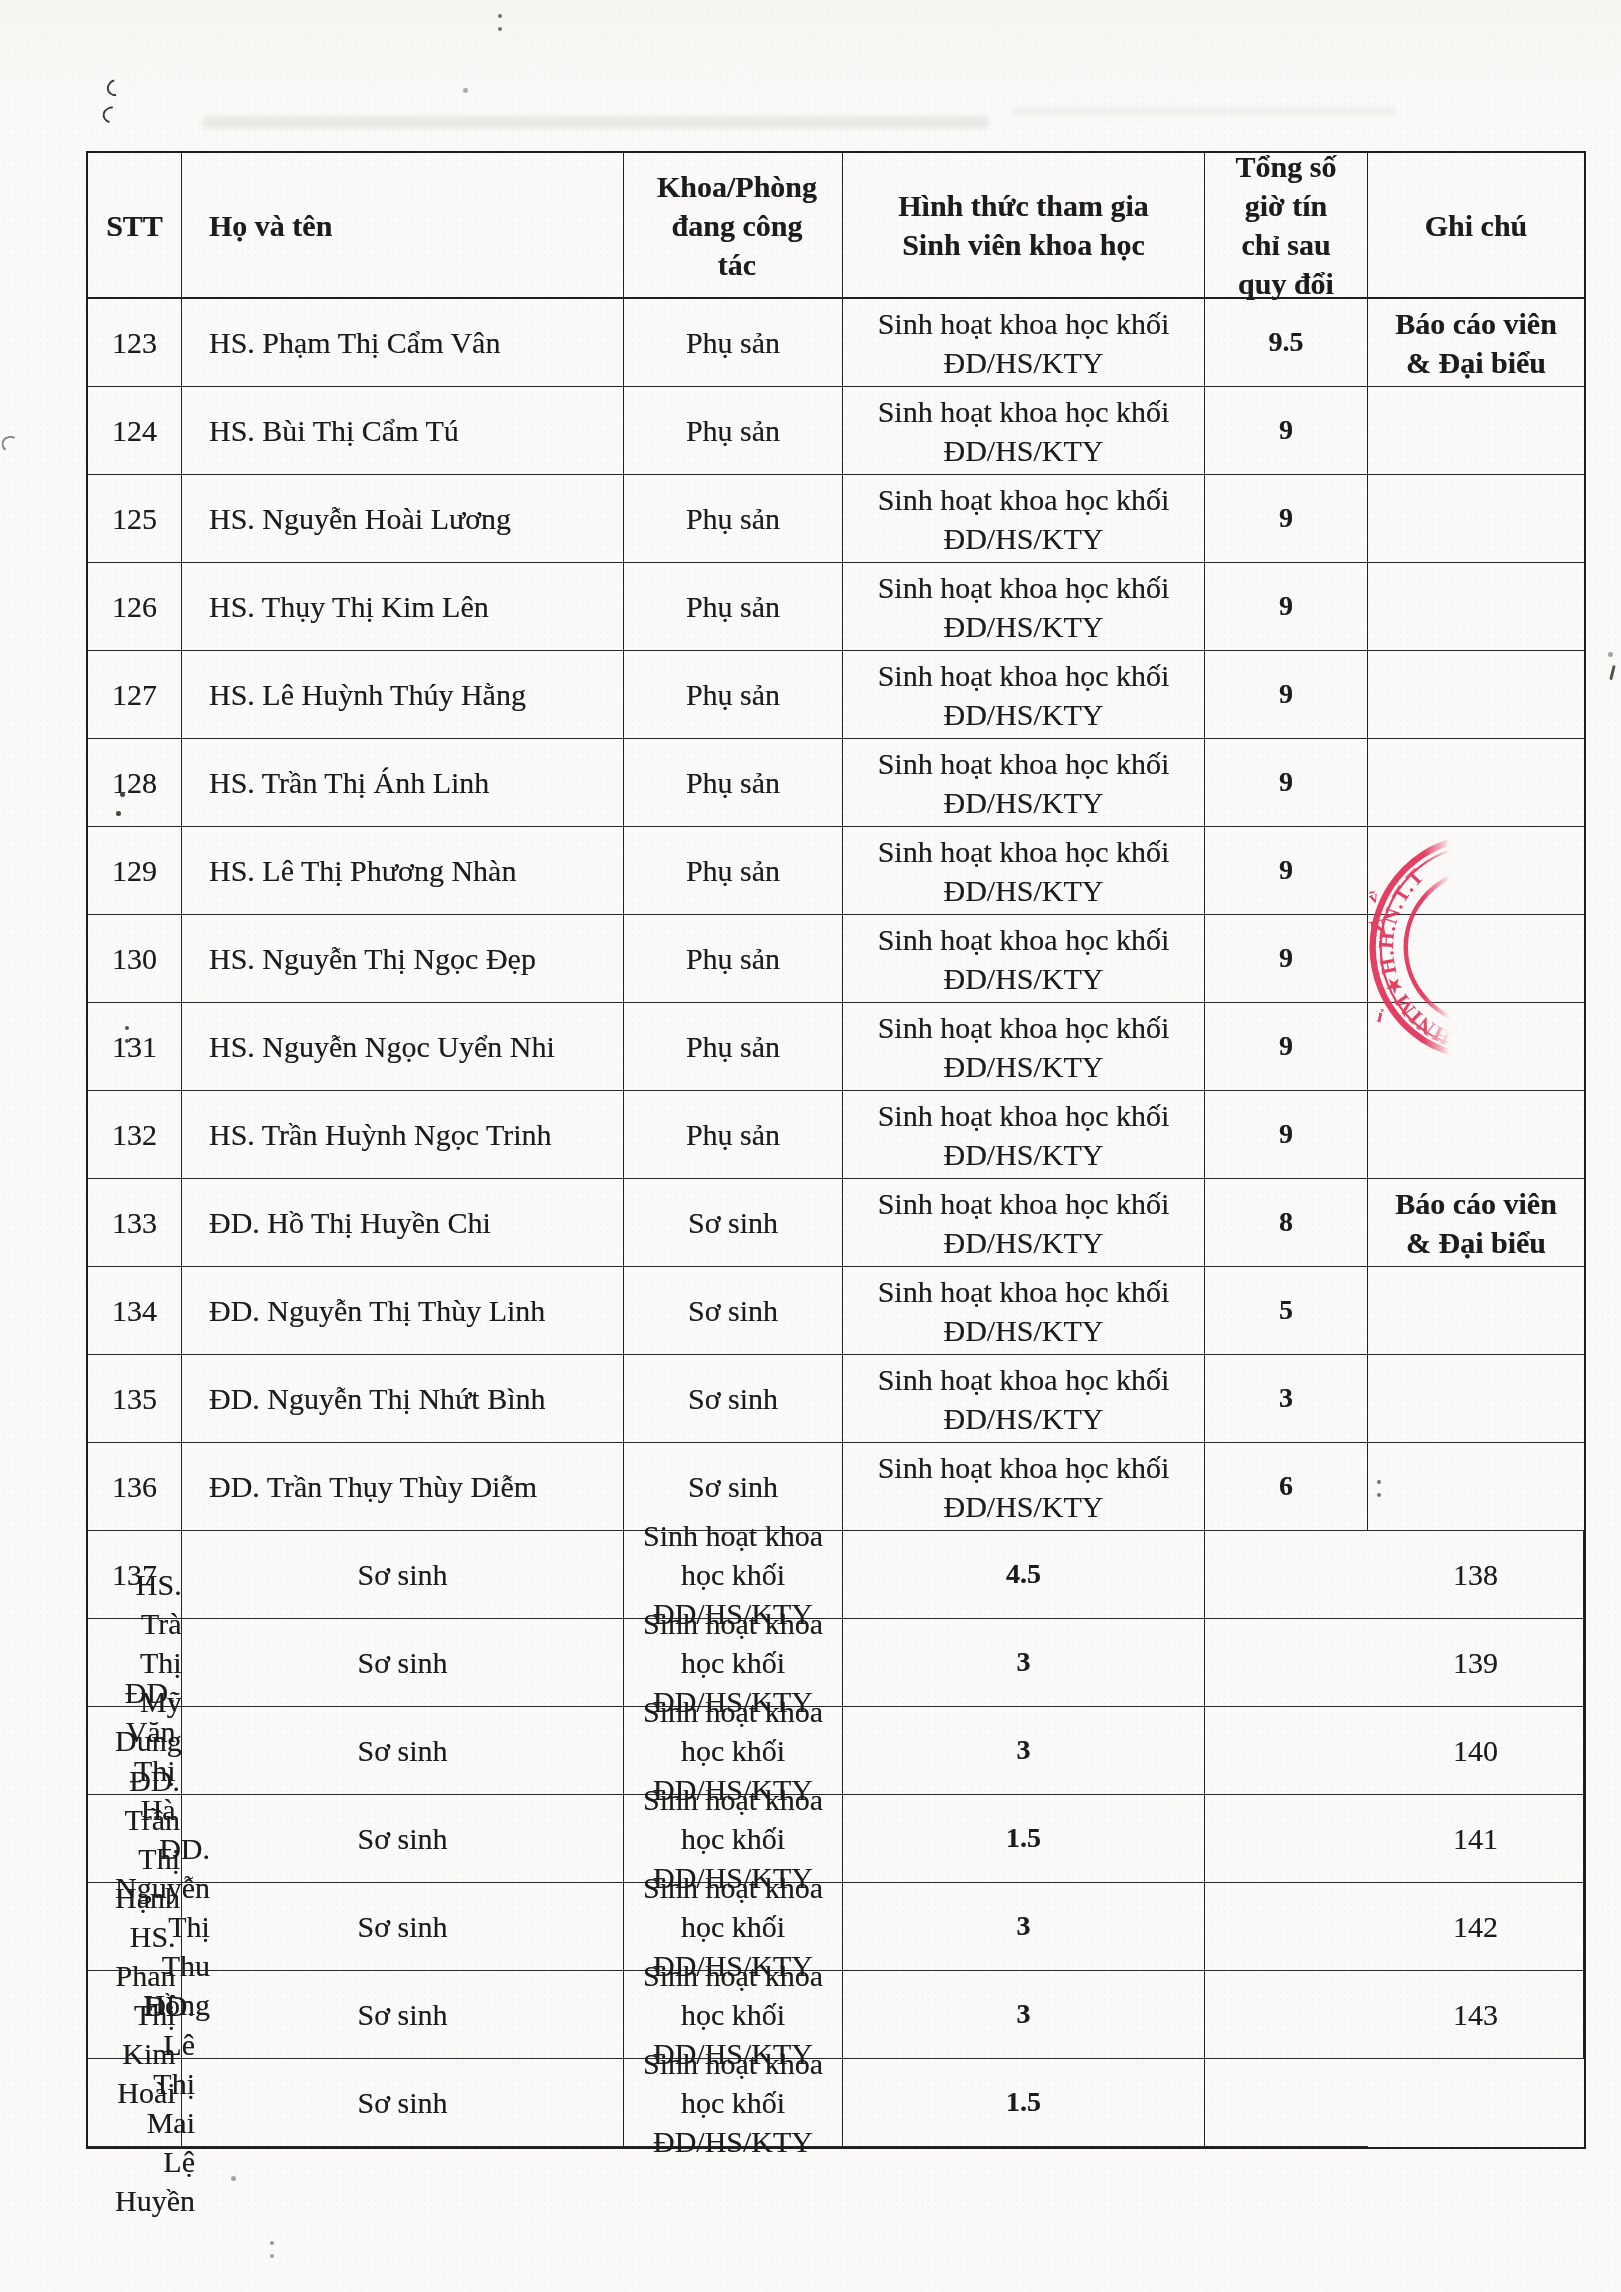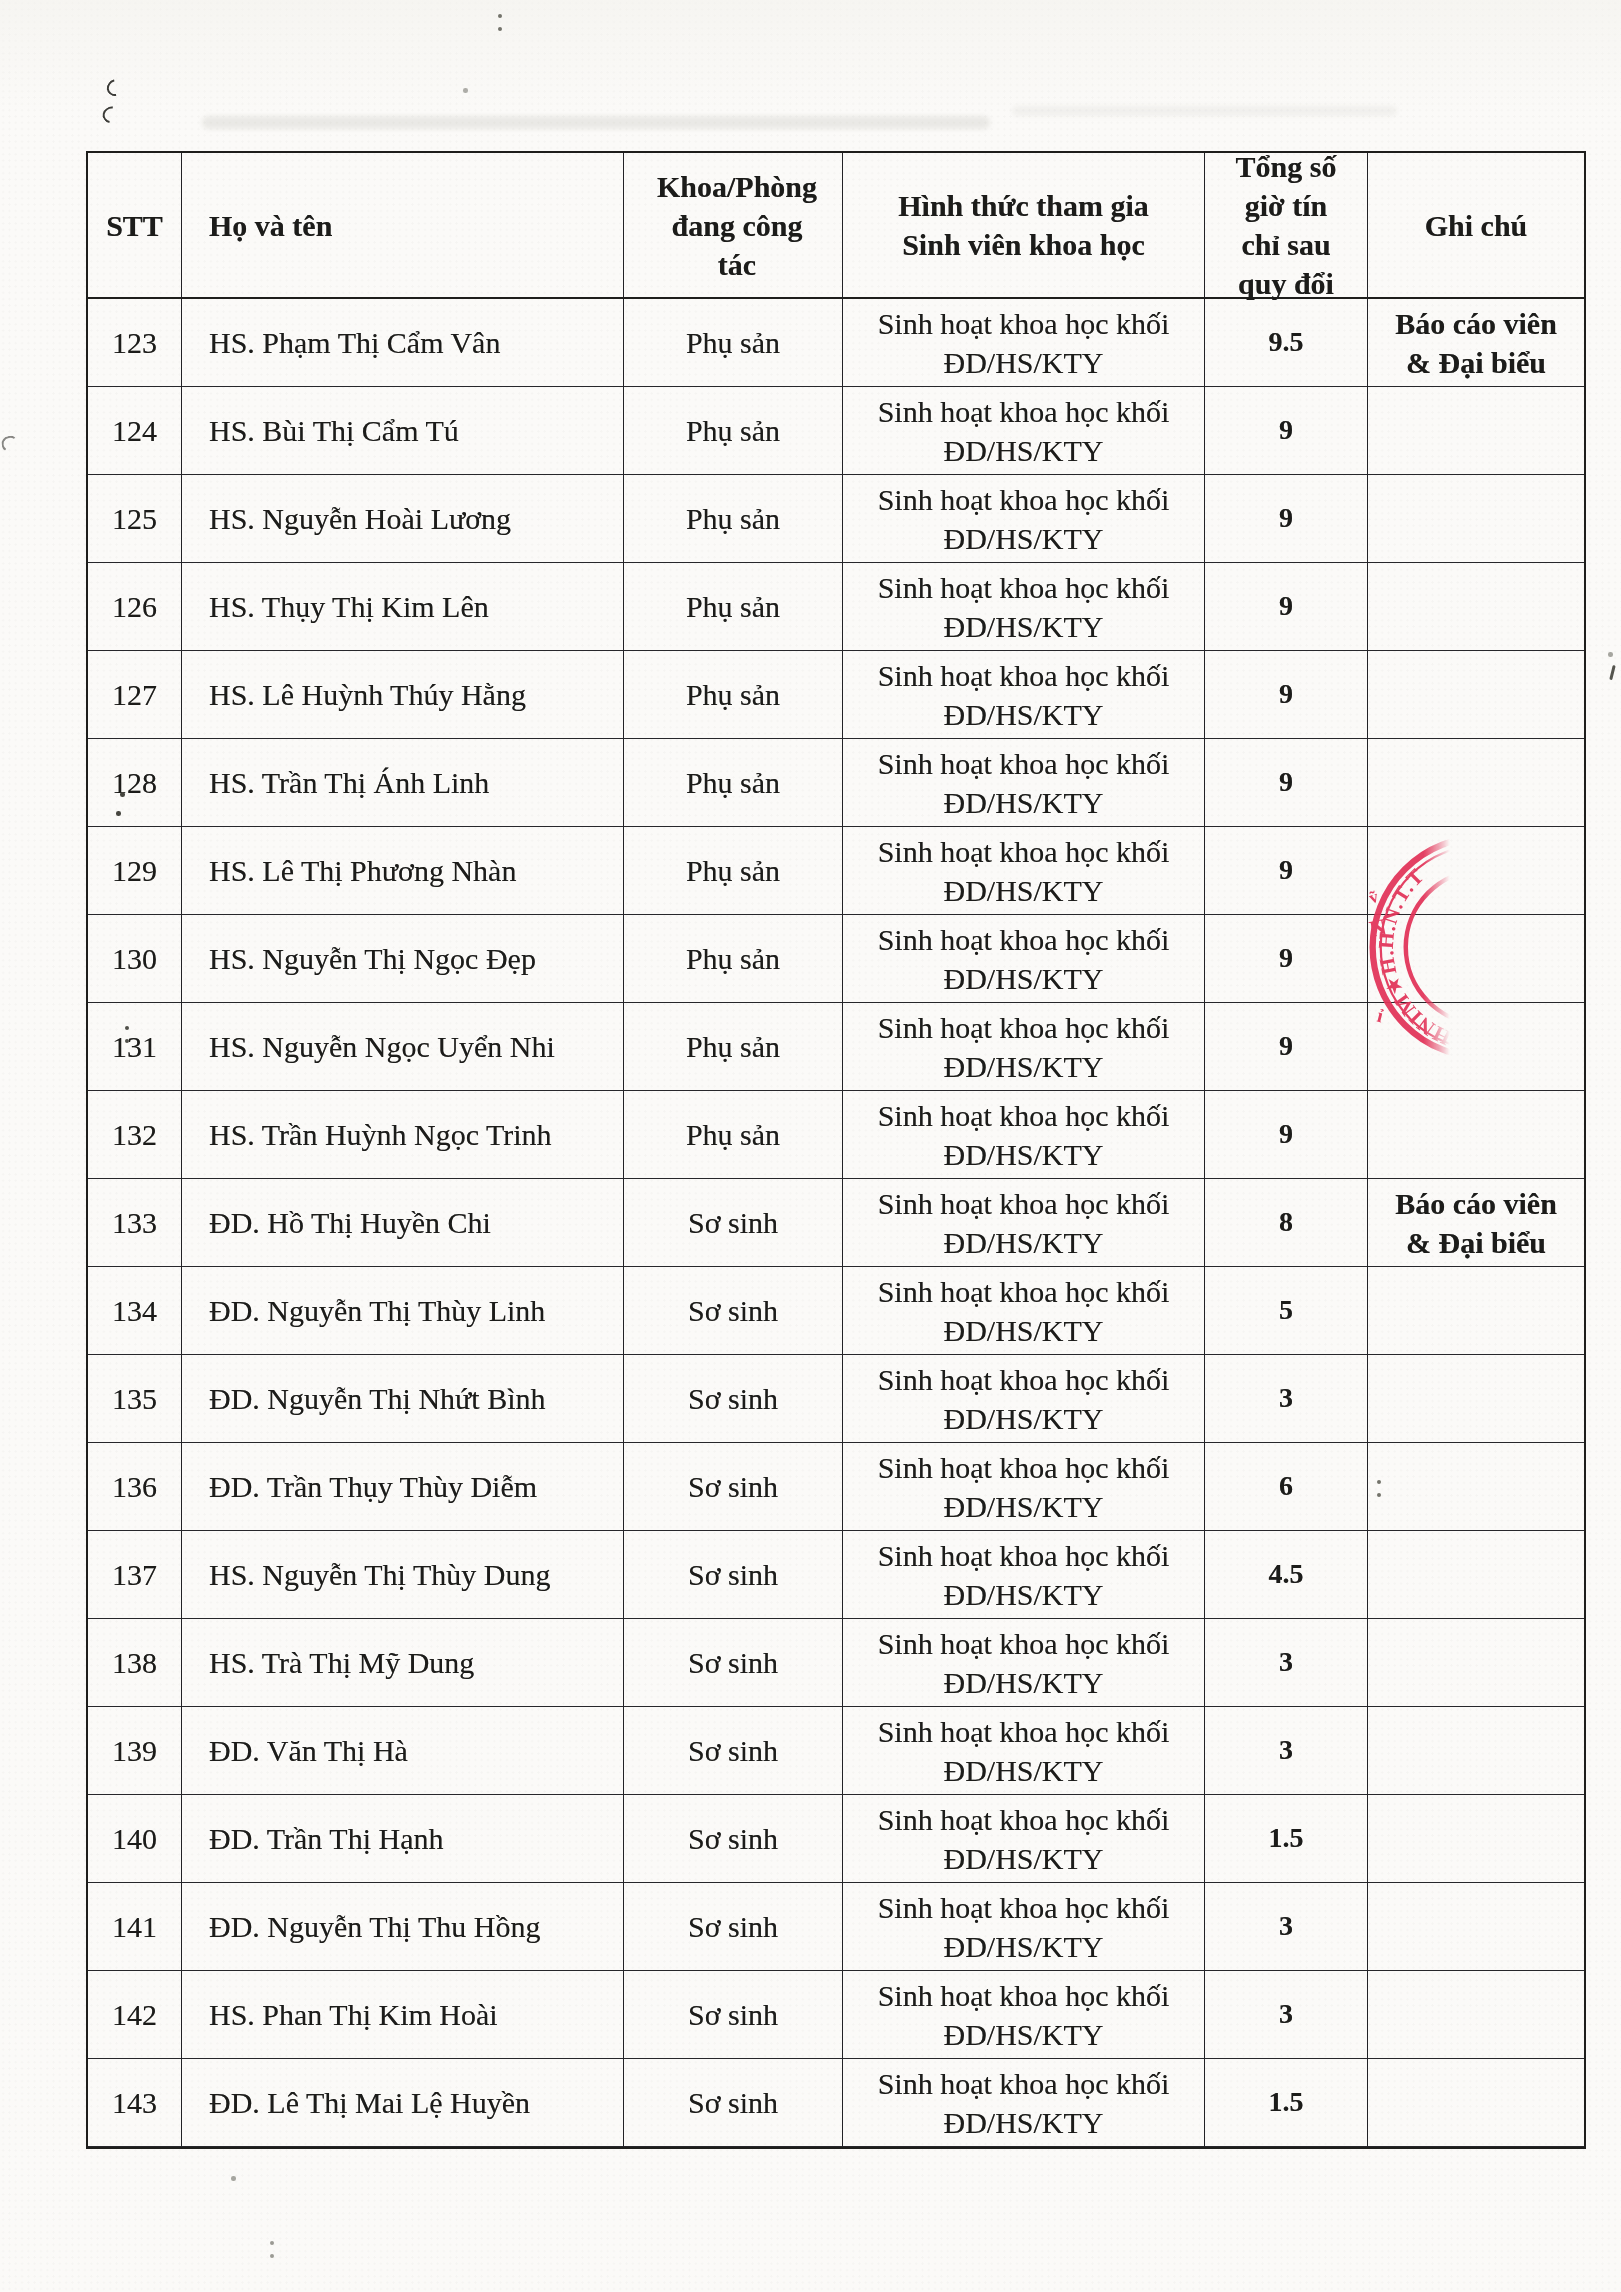--- a/index.html
+++ b/index.html
@@ -239,21 +239,20 @@
   <div class="cell c3">Sơ sinh</div>
   <div class="cell c4">
     <span class="actwrap">Sinh hoạt khoa học khối ĐD/HS/KTY</span>
   </div>
   <div class="cell c5 hours">6</div>
   <div class="cell c6">
     <span class="notewrap"></span>
   </div>
 
   <div class="cell c1">137</div>
-  <div class="cell c2 left">HS. Nguyễn Thị Thùy Dung</div>
   <div class="cell c3">Sơ sinh</div>
   <div class="cell c4">
     <span class="actwrap">Sinh hoạt khoa học khối ĐD/HS/KTY</span>
   </div>
   <div class="cell c5 hours">4.5</div>
   <div class="cell c6">
     <span class="notewrap"></span>
   </div>
 
   <div class="cell c1">138</div>

